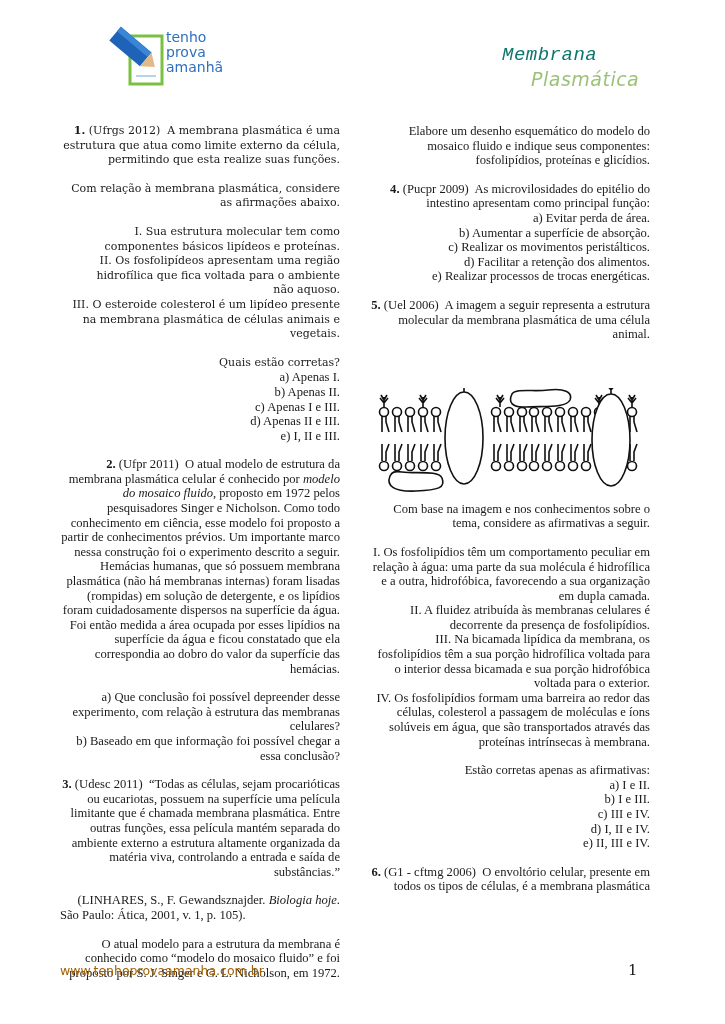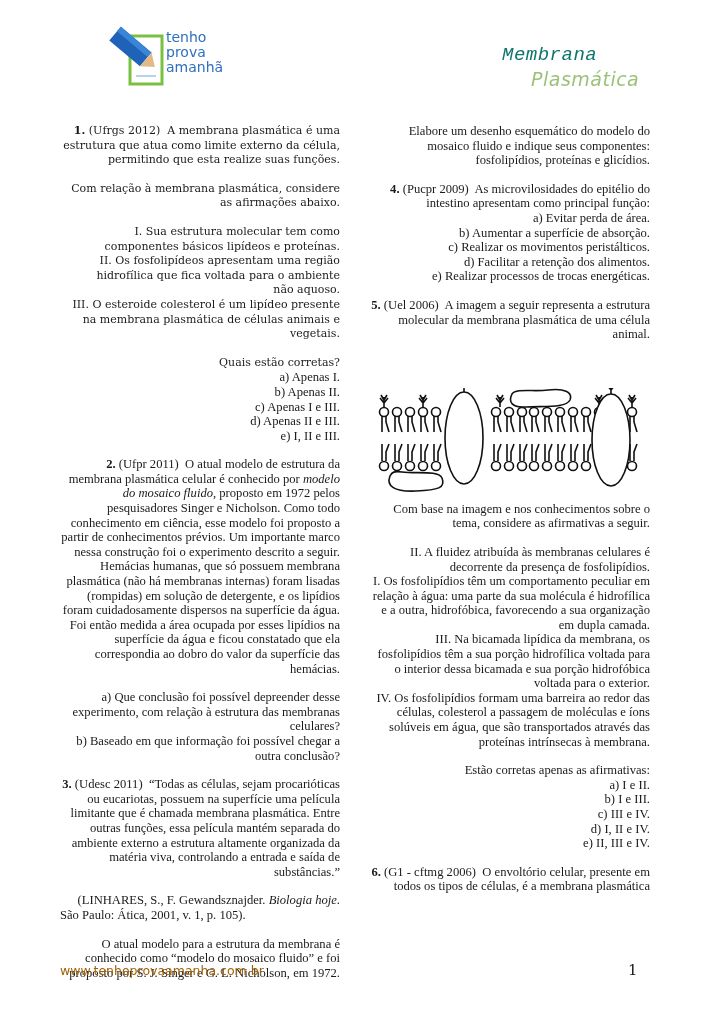--- a/index.html
+++ b/index.html
@@ -62,21 +62,21 @@
       <p>c) Apenas I e III.</p>
       <p>d) Apenas II e III.</p>
       <p>e) I, II e III.</p>
     </div>
   </section>
   <div class="gap"></div>
   <section class="serif">
     <p><b class="num">2.</b> <span>(Ufpr 2011)</span>&nbsp; <span>O atual modelo de estrutura da membrana plasmática celular é conhecido por</span> <i>modelo do mosaico fluido</i><span>, proposto em 1972 pelos pesquisadores Singer e Nicholson. Como todo conhecimento em ciência, esse modelo foi proposto a partir de conhecimentos prévios. Um importante marco nessa construção foi o experimento descrito a seguir. Hemácias humanas, que só possuem membrana plasmática (não há membranas internas) foram lisadas (rompidas) em solução de detergente, e os lipídios foram cuidadosamente dispersos na superfície da água. Foi então medida a área ocupada por esses lipídios na superfície da água e ficou constatado que ela correspondia ao dobro do valor da superfície das hemácias.</span></p>
     <div class="gap"></div>
     <p class="indent-a">a) Que conclusão foi possível depreender desse experimento, com relação à estrutura das membranas celulares?</p>
-    <p>b) Baseado em que informação foi possível chegar a outra conclusão?</p>
+    <p>b) Baseado em que informação foi possível chegar a essa conclusão?</p>
   </section>
   <div class="gap"></div>
   <section class="serif">
     <p><b class="num">3.</b> <span>(Udesc 2011)</span>&nbsp; <span>“Todas as células, sejam procarióticas ou eucariotas, possuem na superfície uma película limitante que é chamada membrana plasmática. Entre outras funções, essa película mantém separada do ambiente externo a estrutura altamente organizada da matéria viva, controlando a entrada e saída de substâncias.”</span></p>
     <div class="gap"></div>
     <p class="cite1"><span>(LINHARES, S., F. Gewandsznajder.</span> <i>Biologia hoje</i><span>.</span></p>
     <p class="cite">São Paulo: Ática, 2001, v. 1, p. 105).</p>
     <div class="gap"></div>
     <p>O atual modelo para a estrutura da membrana é conhecido como “modelo do mosaico fluido” e foi proposto por S. J. Singer e G. L. Nicholson, em 1972.</p>
   </section>
@@ -92,22 +92,22 @@
     <p>c) Realizar os movimentos peristálticos.</p>
     <p>d) Facilitar a retenção dos alimentos.</p>
     <p>e) Realizar processos de trocas energéticas.</p>
   </section>
   <div class="gap"></div>
   <section>
     <p><b class="num">5.</b> <span>(Uel 2006)</span>&nbsp; <span>A imagem a seguir representa a estrutura molecular da membrana plasmática de uma célula animal.</span></p>
     <div style="height:160px"></div>
     <p>Com base na imagem e nos conhecimentos sobre o tema, considere as afirmativas a seguir.</p>
     <div class="gap"></div>
+    <p>I. Os fosfolipídios têm um comportamento peculiar em relação à água: uma parte da sua molécula é hidrofílica e a outra, hidrofóbica, favorecendo a sua organização em dupla camada.</p>
     <p>II. A fluidez atribuída às membranas celulares é decorrente da presença de fosfolipídios.</p>
-    <p>I. Os fosfolipídios têm um comportamento peculiar em relação à água: uma parte da sua molécula é hidrofílica e a outra, hidrofóbica, favorecendo a sua organização em dupla camada.</p>
     <p>III. Na bicamada lipídica da membrana, os fosfolipídios têm a sua porção hidrofílica voltada para o interior dessa bicamada e sua porção hidrofóbica voltada para o exterior.</p>
     <p>IV. Os fosfolipídios formam uma barreira ao redor das células, colesterol a passagem de moléculas e íons solúveis em água, que são transportados através das proteínas intrínsecas à membrana.</p>
     <div class="gap"></div>
     <p>Estão corretas apenas as afirmativas:</p>
     <p>a) I e II.</p>
     <p>b) I e III.</p>
     <p>c) III e IV.</p>
     <p>d) I, II e IV.</p>
     <p>e) II, III e IV.</p>
   </section>

